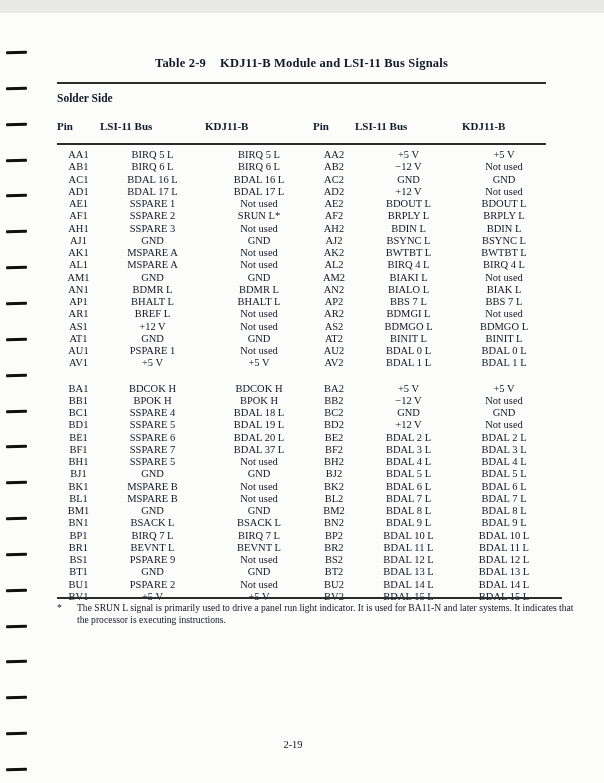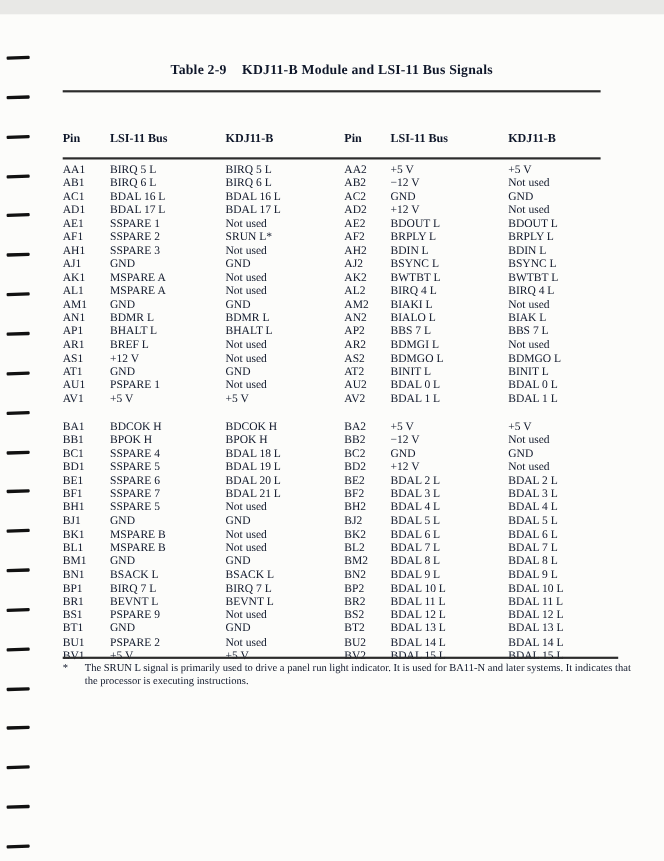--- a/index.html
+++ b/index.html
@@ -33,21 +33,21 @@
     font-weight:bold;font-size:11.5px;
   }
   .col-headers{
     position:absolute;top:107px;left:57px;width:489px;
     display:grid;grid-template-columns:43px 105px 108px 42px 107px 84px;
     font-weight:bold;font-size:11px;
   }
   .tbody{position:absolute;top:136px;left:57px;width:489px;font-size:10.5px;}
   .trow{
     display:grid;grid-template-columns:43px 105px 108px 42px 107px 84px;
-    line-height:12.25px;white-space:nowrap;
+    line-height:12.25px;white-space:nowrap;text-align:center;
   }
   .group-gap{height:13px;}
   .footnote{
     position:absolute;top:589px;left:57px;width:527px;
     display:flex;font-size:9.6px;line-height:11.5px;
   }
   .footnote .mark{width:20px;flex:0 0 20px;}
   .footnote .ftext{flex:1;}
   .page-number{
     position:absolute;top:726px;left:57px;width:472px;
@@ -83,20 +83,21 @@
       <div class="edge-mark" style="top: 755px;"></div>
     </div>
 
   <div class="doc-title">
     <span class="tlabel">Table 2-9</span><span>KDJ11-B Module and LSI-11 Bus Signals</span>
   </div>
 
   <div class="rule rule-top"></div>
 
   <div class="side-labels">
+    <span>Solder Side</span>
   </div>
 
   <div class="col-headers">
     <span>Pin</span>
     <span>LSI-11 Bus</span>
     <span>KDJ11-B</span>
     <span>Pin</span>
     <span>LSI-11 Bus</span>
     <span>KDJ11-B</span>
   </div>
@@ -285,21 +286,21 @@
         <span>BE1</span>
         <span>SSPARE 6</span>
         <span>BDAL 20 L</span>
         <span>BE2</span>
         <span>BDAL 2 L</span>
         <span>BDAL 2 L</span>
       </div>
       <div class="trow">
         <span>BF1</span>
         <span>SSPARE 7</span>
-        <span>BDAL 21 L</span>
+        <span>BDAL 37 L</span>
         <span>BF2</span>
         <span>BDAL 3 L</span>
         <span>BDAL 3 L</span>
       </div>
       <div class="trow">
         <span>BH1</span>
         <span>SSPARE 5</span>
         <span>Not used</span>
         <span>BH2</span>
         <span>BDAL 4 L</span>
@@ -395,14 +396,15 @@
       </div>
     </div>
 
   <div class="rule rule-foot"></div>
 
   <div class="footnote">
     <span class="mark">*</span>
     <span class="ftext">The SRUN L signal is primarily used to drive a panel run light indicator. It is used for BA11-N and later systems. It indicates that the processor is executing instructions.</span>
   </div>
 
+  <div class="page-number">2-19</div>
 
 </div>
 
 </body></html>

